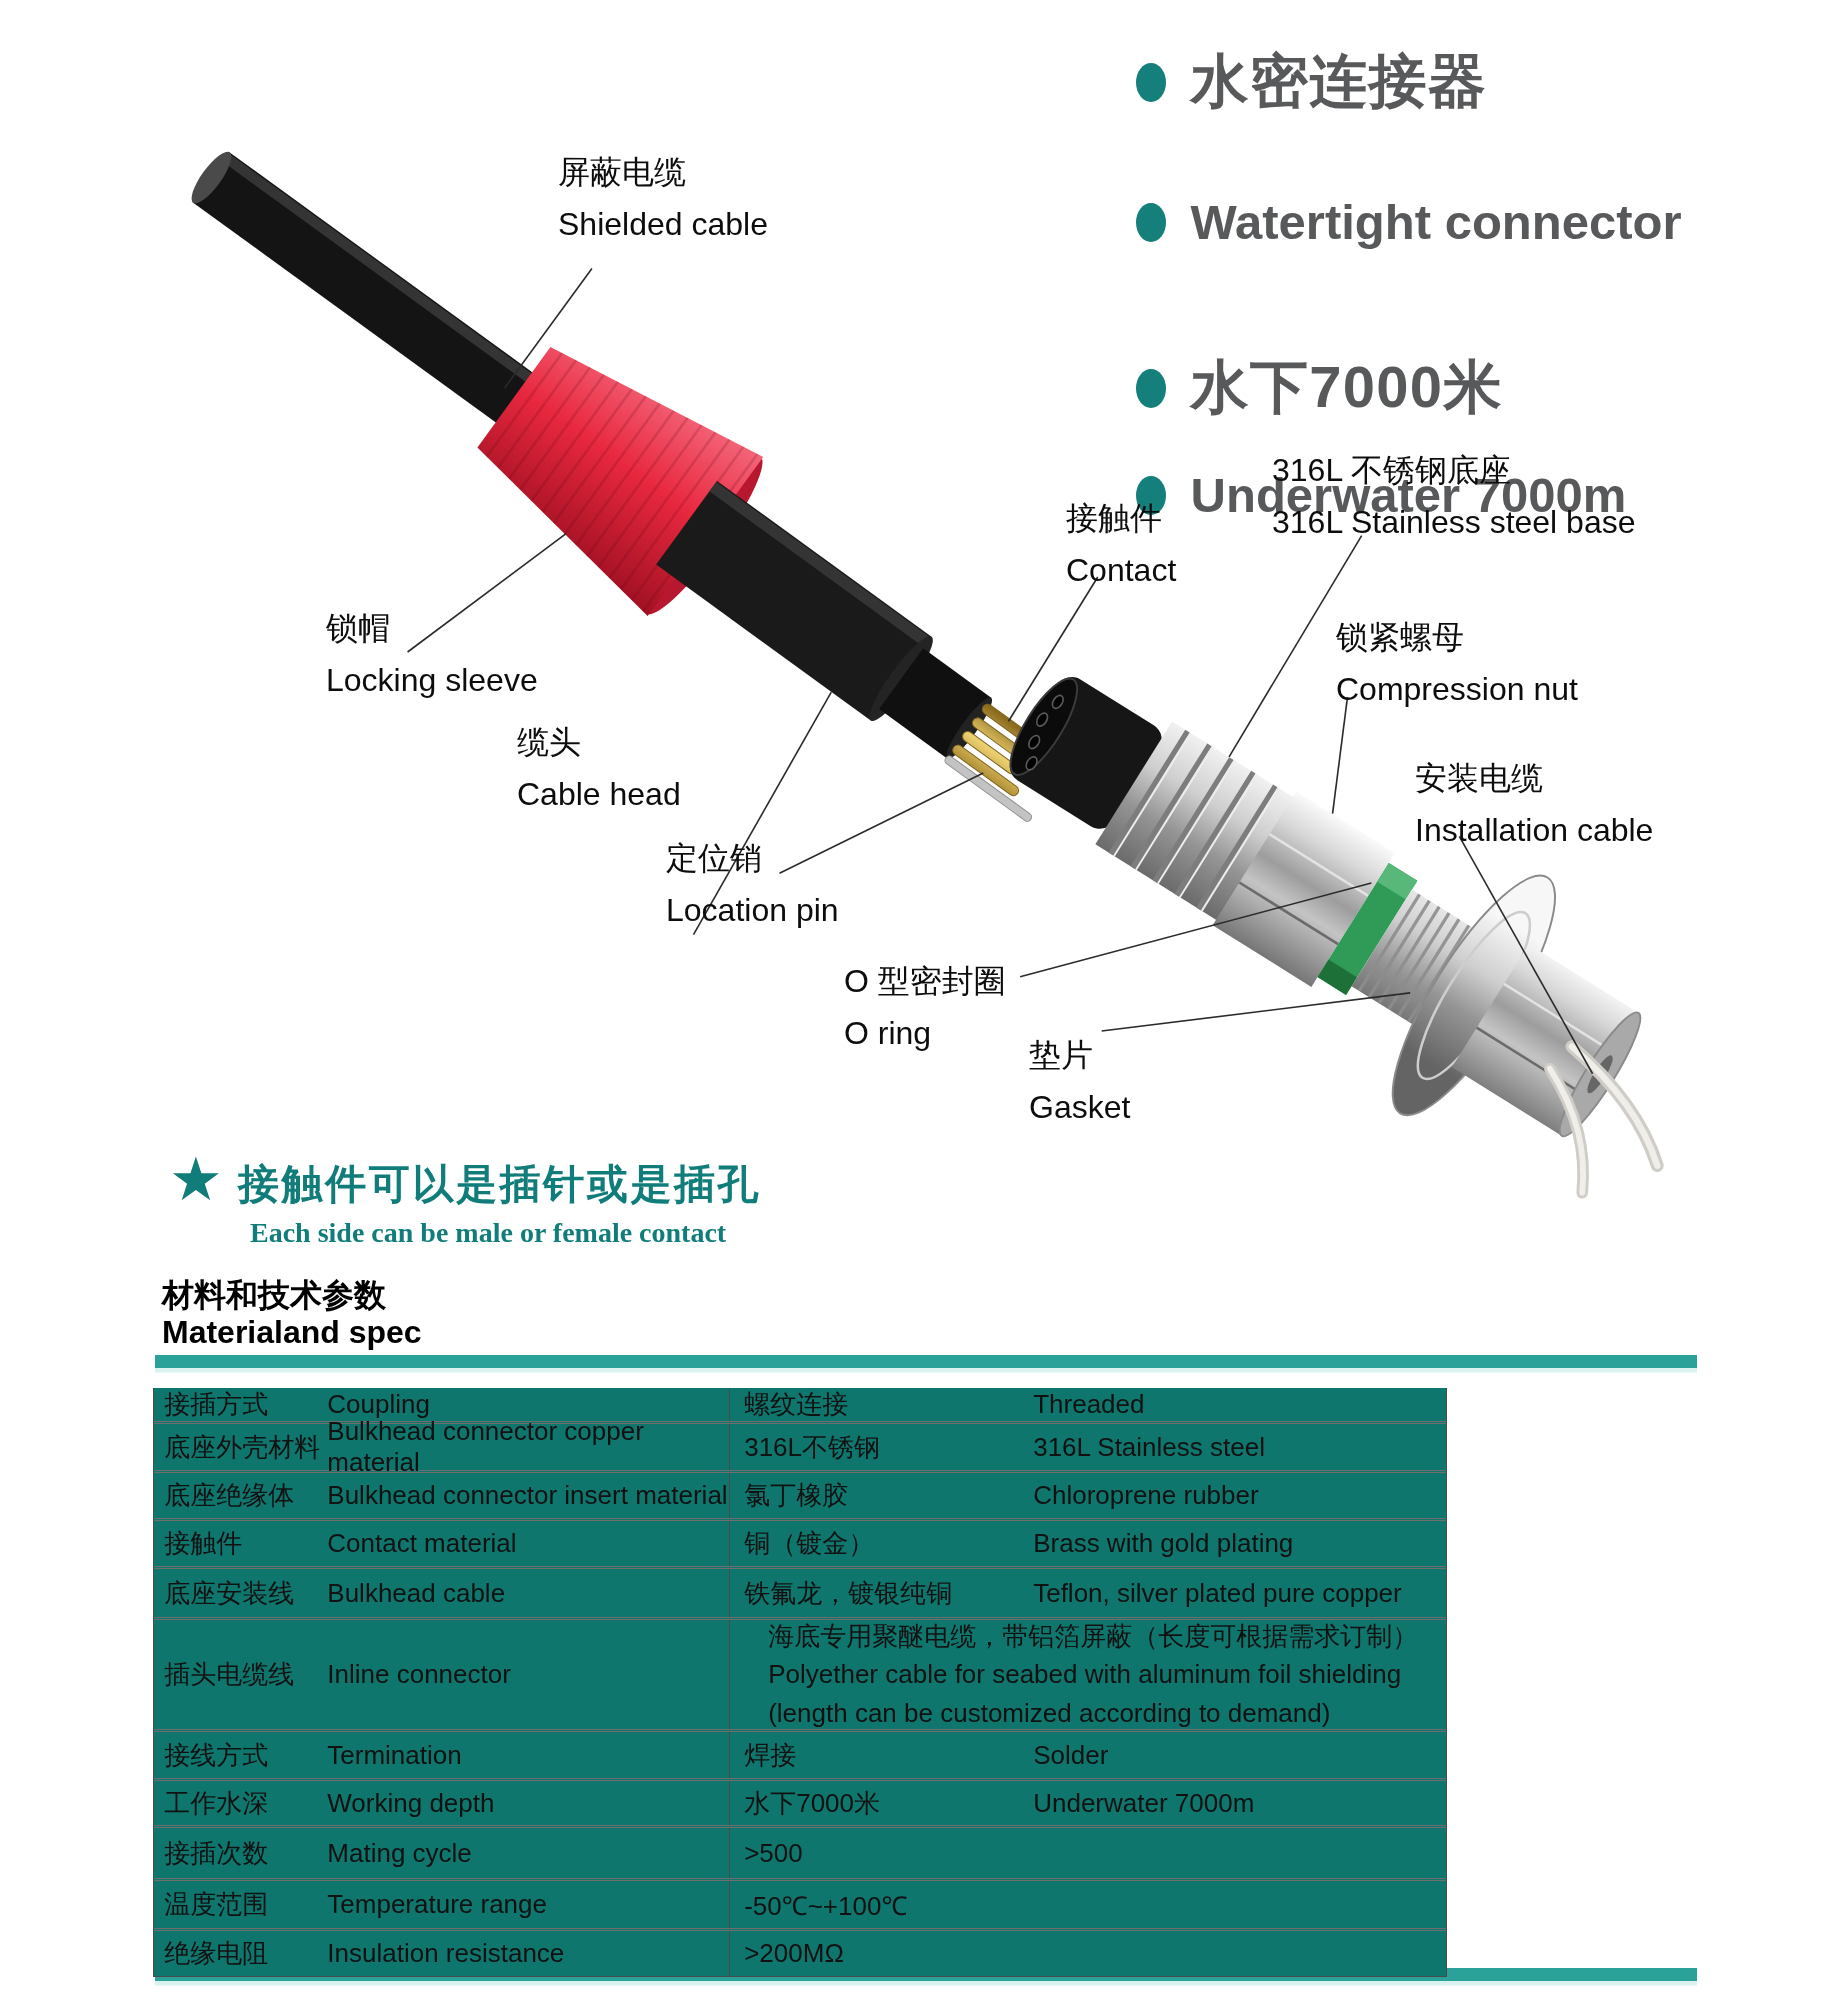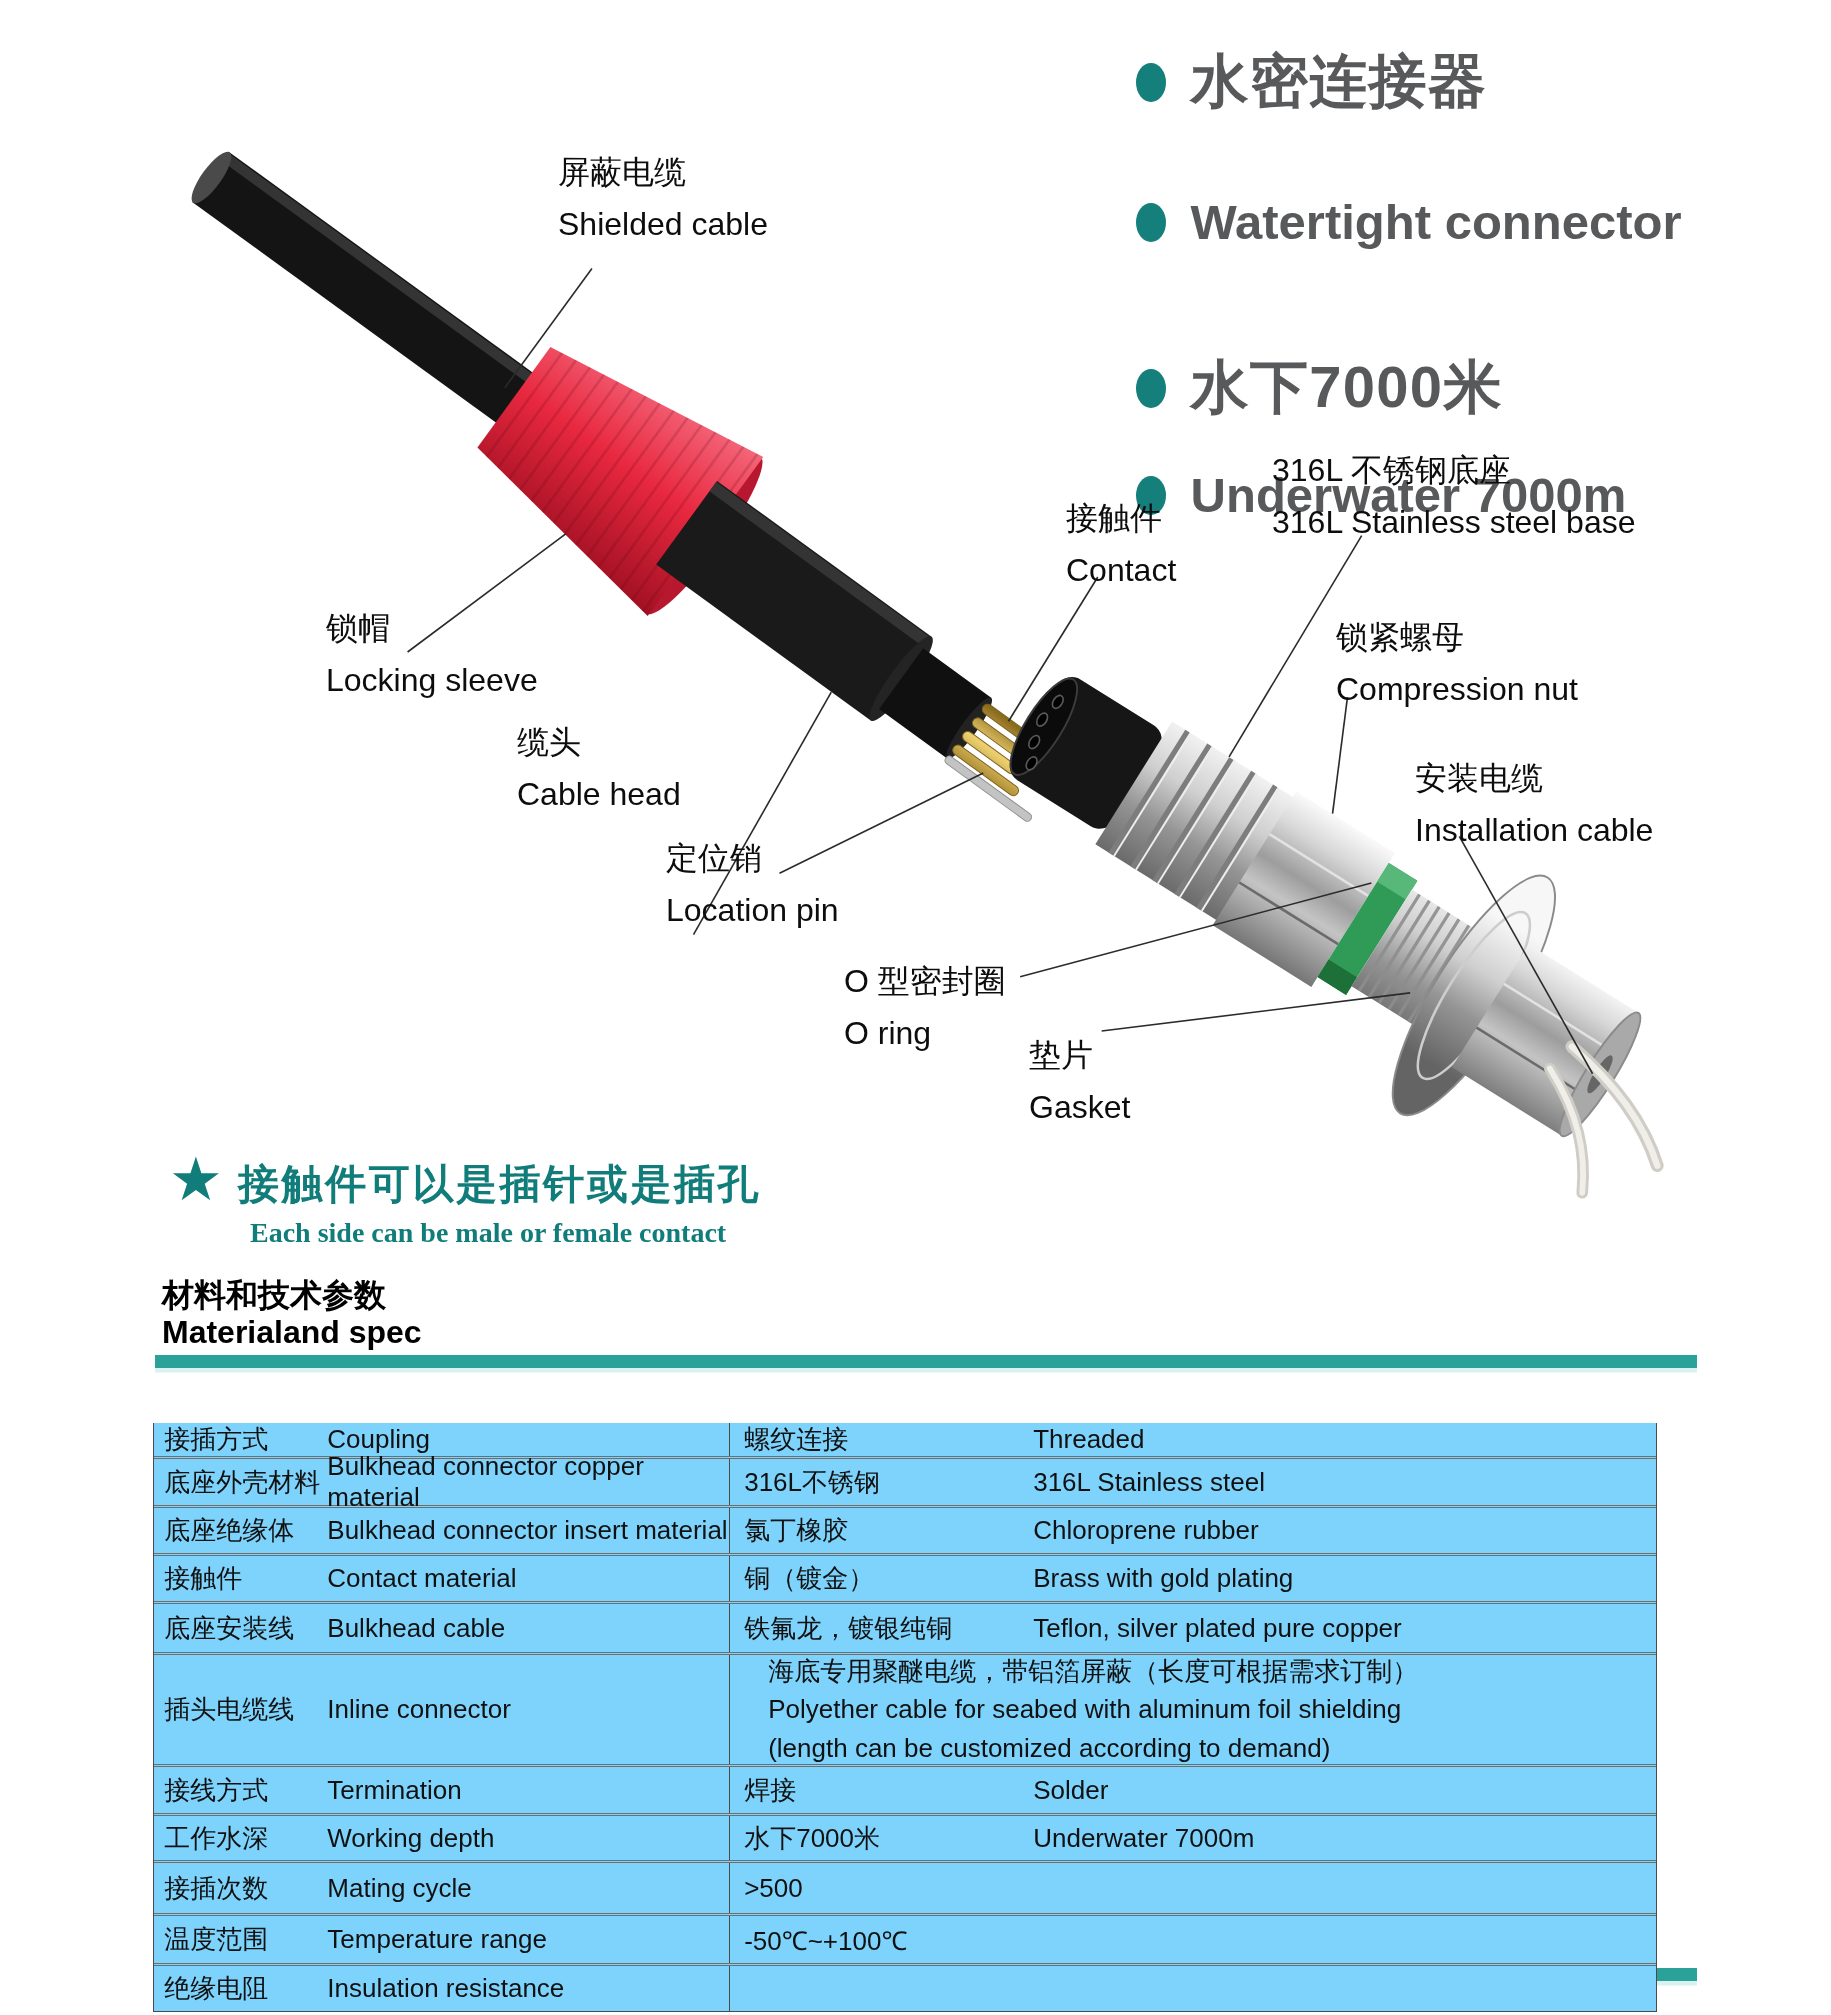--- a/index.html
+++ b/index.html
@@ -24,23 +24,23 @@
            font-family:"Liberation Serif",serif;font-weight:700;margin-left:12px;}
   
   .sec-zh{position:absolute;left:162px;top:1274px;font-size:32px;font-weight:700;color:#000;}
   .sec-en{position:absolute;left:162px;top:1314px;font-size:32px;font-weight:700;color:#000;}
   
   .teal-bar{position:absolute;left:155px;width:1542px;height:13px;background:#2aa29a;
             box-shadow:0 4.5px 0 #d9f2f0;}
   .bar-top{top:1355px;}
   .bar-bottom{top:1968px;}
   
-  .spec-table{position:absolute;left:153px;top:1423px;width:1504px;
+  .spec-table{position:absolute;left:153px;top:1388px;width:1294px;
               border-left:1.9px solid #4a4a4a;border-right:1.9px solid #4a4a4a;
-              border-bottom:1.9px solid #4a4a4a;box-sizing:border-box;background:#7dd3fc;}
+              border-bottom:1.9px solid #4a4a4a;box-sizing:border-box;background:#0f766e;}
   .trow{display:flex;align-items:stretch;}
   .trow + .trow{border-top:3.2px double #6e6e6e;}
   .c1{width:576px;flex:0 0 576px;border-right:1.9px solid #4a4a4a;box-sizing:border-box;
       display:flex;align-items:center;padding-left:10.3px;}
   .c1 .zh{width:163px;flex:0 0 163px;font-size:26px;}
   .c1 .en{font-size:26px;}
   .c2{flex:1;display:flex;align-items:center;padding-left:14.2px;}
   .c2 .zh{width:289px;flex:0 0 289px;font-size:26px;}
   .c2 .en{font-size:26px;}
   .c2 .multi{font-size:26px;line-height:1.48;margin-left:24px;}
@@ -389,16 +389,20 @@
       <span class="zh">-50℃~+100℃</span>
       <span class="en"></span>
     </div>
   </div>
 
   <div class="trow" style="height:45px;">
     <div class="c1">
       <span class="zh">绝缘电阻</span>
       <span class="en">Insulation resistance</span>
     </div>
+    <div class="c2">
+      <span class="zh">&gt;200MΩ</span>
+      <span class="en"></span>
+    </div>
   </div>
 
 </div>
 
 
 </body></html>

